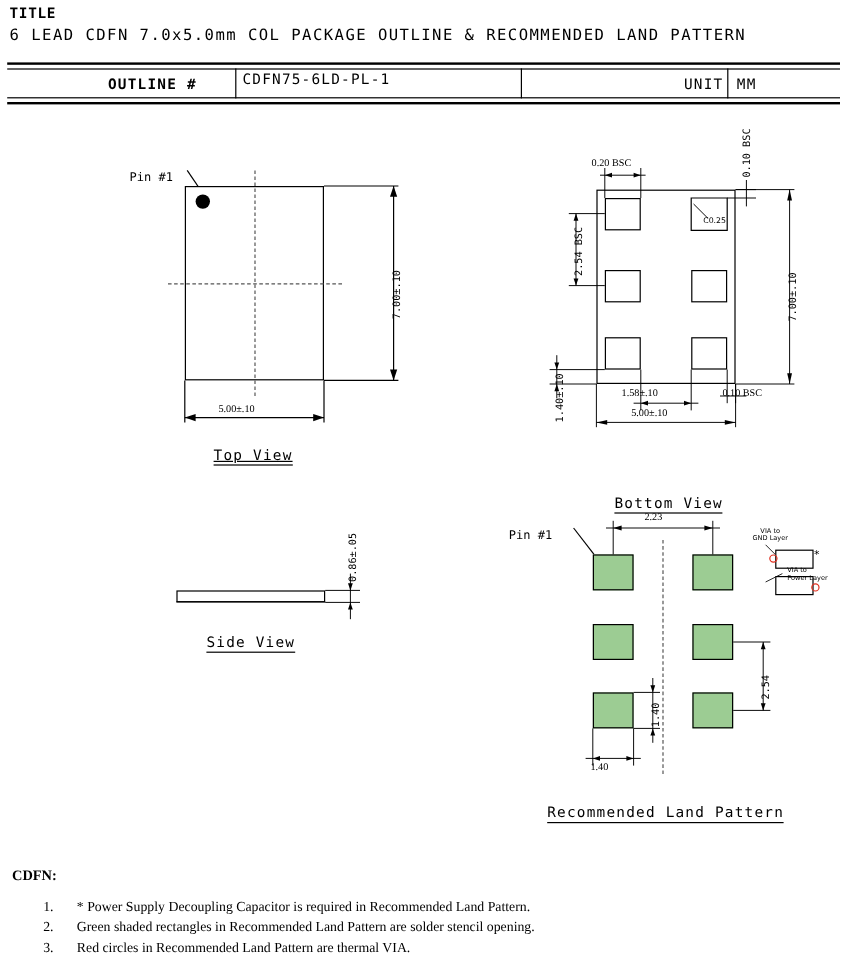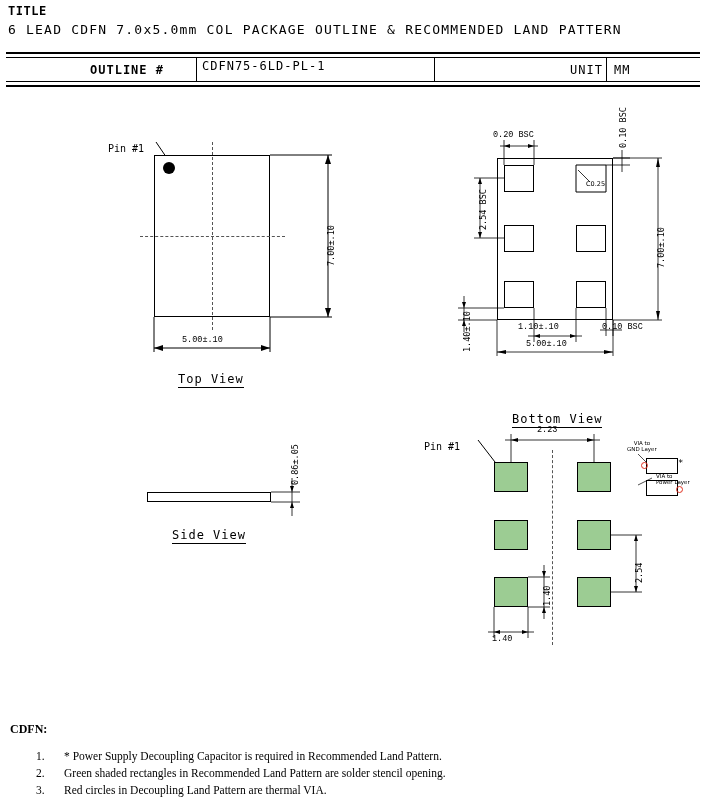--- a/index.html
+++ b/index.html
@@ -85,21 +85,21 @@
     box-sizing: border-box;
     background: #fff;
   }
   .pad-green {
     border: 1px solid #000;
     box-sizing: border-box;
     background: #9ccc93;
   }
   .dim-text {
     font-size: 8.5px;
-    font-family: Liberation Mono, monospace;
+    font-family: Liberation Serif, serif;
     white-space: nowrap;
     letter-spacing: 0px;
     text-align: right;
   }
   .dim-text-v {
     font-size: 8.5px;
     font-family: "DejaVu Sans Mono", monospace;
     white-space: nowrap;
     transform-origin: 0 0;
     transform: rotate(-90deg);
@@ -182,21 +182,21 @@
 
   <svg class="abs" style="left:0; top:0; width:260px; height:280px; overflow:visible;">
     <line x1="54" y1="197" x2="54" y2="232" stroke="#000" stroke-width="1"></line>
     <line x1="170" y1="197" x2="170" y2="232" stroke="#000" stroke-width="1"></line>
     <line x1="54" y1="228" x2="170" y2="228" stroke="#000" stroke-width="1"></line>
     <polygon points="54,228 63,225 63,231" fill="#000"></polygon>
     <polygon points="170,228 161,225 161,231" fill="#000"></polygon>
   </svg>
   <div class="abs dim-text" style="left:82px; top:215px;">5.00±.10</div>
 
-  <div class="abs view-caption" style="left:78px; top:252px;">Top  View</div>
+  <div class="abs view-caption" style="left:78px; top:252px;text-decoration:underline;">Top  View</div>
 </div>
 
 <div class="abs" style="left:440px; top:120px; width:260px; height:280px;">
 
   <div class="abs pkg-box" style="left:57px; top:38px; width:116px; height:162px;"></div>
 
   <div class="abs pad-box" style="left:64px; top:45px; width:30px; height:27px;"></div>
   <div class="abs pad-box" style="left:64px; top:105px; width:30px; height:27px;"></div>
   <div class="abs pad-box" style="left:64px; top:161px; width:30px; height:27px;"></div>
 
@@ -245,21 +245,21 @@
   </svg>
   <div class="abs dim-text-v" style="left:22px; top:232px;">1.40±.10</div>
 
   <svg class="abs" style="left:0;top:0;width:260px;height:280px;overflow:visible;">
     <line x1="94" y1="188" x2="94" y2="222" stroke="#000" stroke-width="0.8"></line>
     <line x1="136" y1="188" x2="136" y2="222" stroke="#000" stroke-width="0.8"></line>
     <line x1="88" y1="216" x2="142" y2="216" stroke="#000" stroke-width="0.8"></line>
     <polygon points="94,216 100,214 100,218" fill="#000"></polygon>
     <polygon points="136,216 130,214 130,218" fill="#000"></polygon>
   </svg>
-  <div class="abs dim-text" style="left:78px; top:202px;">1.10±.10</div>
+  <div class="abs dim-text" style="left:78px; top:202px;">1.58±.10</div>
 
   <svg class="abs" style="left:0;top:0;width:260px;height:280px;overflow:visible;">
     <line x1="166" y1="188" x2="166" y2="216" stroke="#000" stroke-width="0.8"></line>
     <line x1="173" y1="200" x2="173" y2="216" stroke="#000" stroke-width="0.8"></line>
     <line x1="160" y1="210" x2="182" y2="210" stroke="#000" stroke-width="0.8"></line>
   </svg>
   <div class="abs dim-text" style="left:162px; top:202px;">0.10  BSC</div>
 
   <svg class="abs" style="left:0;top:0;width:260px;height:280px;overflow:visible;">
     <line x1="173" y1="38" x2="222" y2="38" stroke="#000" stroke-width="0.8"></line>
@@ -364,28 +364,29 @@
   <div class="abs" style="left:221px; top:42px; width:5px; height:5px; border:1px solid #e03020; border-radius:50%;"></div>
   <div class="abs" style="left:258px; top:38px; font-size:9px;">*</div>
 
   <div class="abs" style="left:226px; top:60px; width:30px; height:14px; border:1px solid #000; background:#fff;"></div>
   <div class="abs" style="left:256px; top:66px; width:5px; height:5px; border:1px solid #e03020; border-radius:50%;"></div>
   <div class="abs tiny-text" style="left:236px; top:53px;">
     <div>VIA to</div>
     <div>Power Layer</div>
   </div>
 
+  <div class="abs view-caption" style="left:36px; top:250px;">Recommended Land Pattern</div>
 </div>
 
 <div class="abs" id="notes-title">CDFN:</div>
 
 <div class="note-row" style="top:750px; left:0;">
   <span class="note-num">1.</span>
   <span class="note-txt">* Power Supply Decoupling Capacitor is required in Recommended Land Pattern.</span>
 </div>
 <div class="note-row" style="top:767px; left:0;">
   <span class="note-num">2.</span>
   <span class="note-txt">Green shaded rectangles in Recommended Land Pattern are solder stencil opening.</span>
 </div>
 <div class="note-row" style="top:784px; left:0;">
   <span class="note-num">3.</span>
-  <span class="note-txt">Red circles in Decoupling Land Pattern are thermal VIA.</span>
+  <span class="note-txt">Red circles in Recommended Land Pattern are thermal VIA.</span>
 </div>
 
 </body></html>

